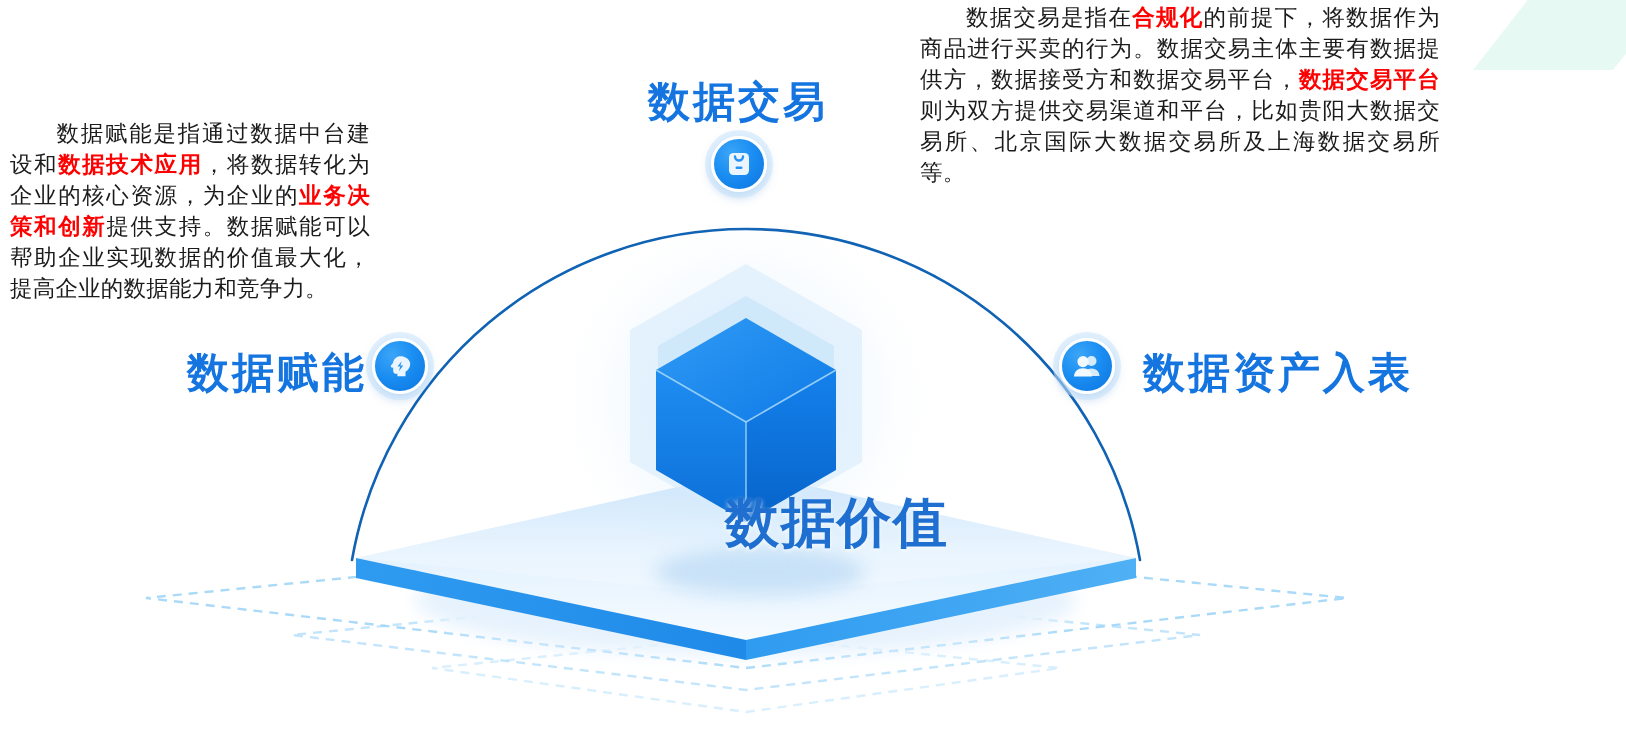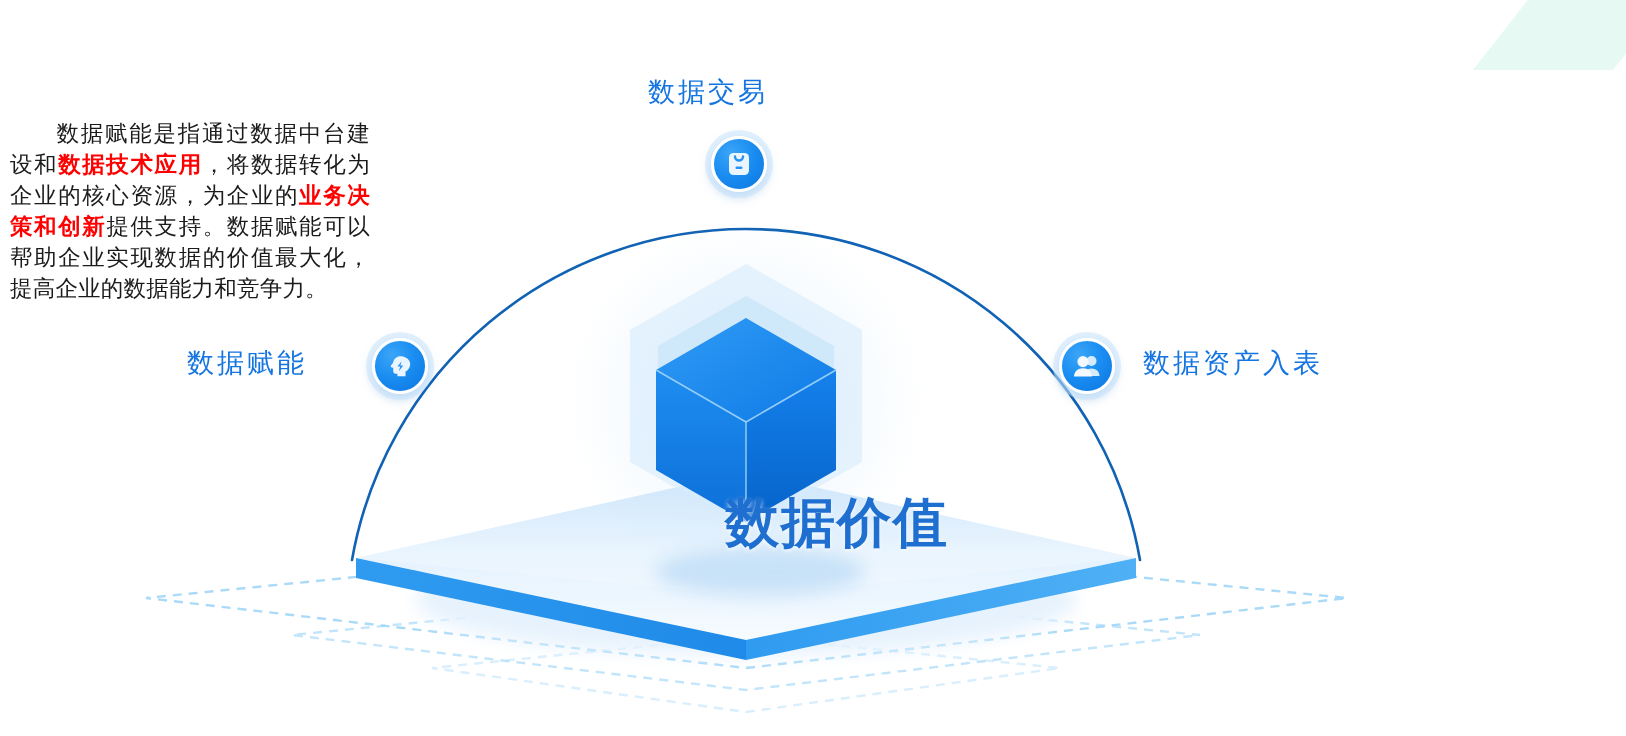--- a/index.html
+++ b/index.html
@@ -40,22 +40,22 @@
   .para .ind{display:inline-block;width:45px;}
 
   #para-trade{left:920px;top:2px;width:520px;}
   #para-empower{left:10px;top:118px;width:360px;}
   #para-asset{left:1196px;top:398px;width:414px;}
 
   
   .node-title{
     position:absolute;
     color:#1575e0;
-    font-weight:normal;
-    font-size:27px;
+    font-weight:bold;
+    font-size:42px;
     letter-spacing:3px;
     white-space:nowrap;
     text-shadow:0 1px 0 rgba(255,255,255,.6);
   }
   #title-trade{left:648px;top:74px;}
   #title-empower{left:187px;top:345px;}
   #title-asset{left:1143px;top:345px;}
 
   
   #center-label{
@@ -198,15 +198,16 @@
       </svg>
     </span>
   </div>
 
   <div class="node-title" id="title-trade">数据交易</div>
   <div class="node-title" id="title-asset">数据资产入表</div>
   <div class="node-title" id="title-empower">数据赋能</div>
 
   <div id="center-label">数据价值</div>
 
+  <div class="para" id="para-trade"><span class="ind"></span><span>数据交易是指在</span><span class="hl">合规化</span><span>的前提下，将数据作为商品进行买卖的行为。数据交易主体主要有数据提供方，数据接受方和数据交易平台，</span><span class="hl">数据交易平台</span><span>则为双方提供交易渠道和平台，比如贵阳大数据交易所、北京国际大数据交易所及上海数据交易所等。</span></div>
   <div class="para" id="para-empower"><span class="ind"></span><span>数据赋能是指通过数据中台建设和</span><span class="hl">数据技术应用</span><span>，将数据转化为企业的核心资源，为企业的</span><span class="hl">业务决策和创新</span><span>提供支持。数据赋能可以帮助企业实现数据的价值最大化，提高企业的数据能力和竞争力。</span></div>
 
 </div>
 
 </body></html>

